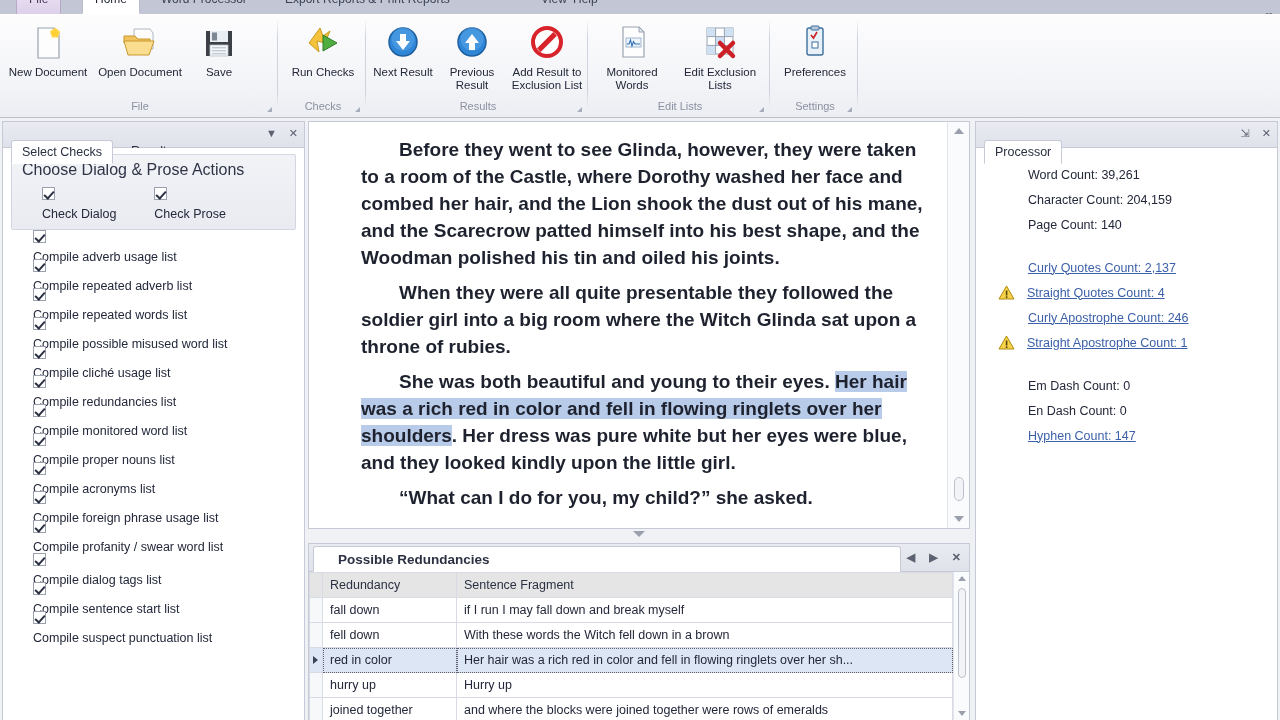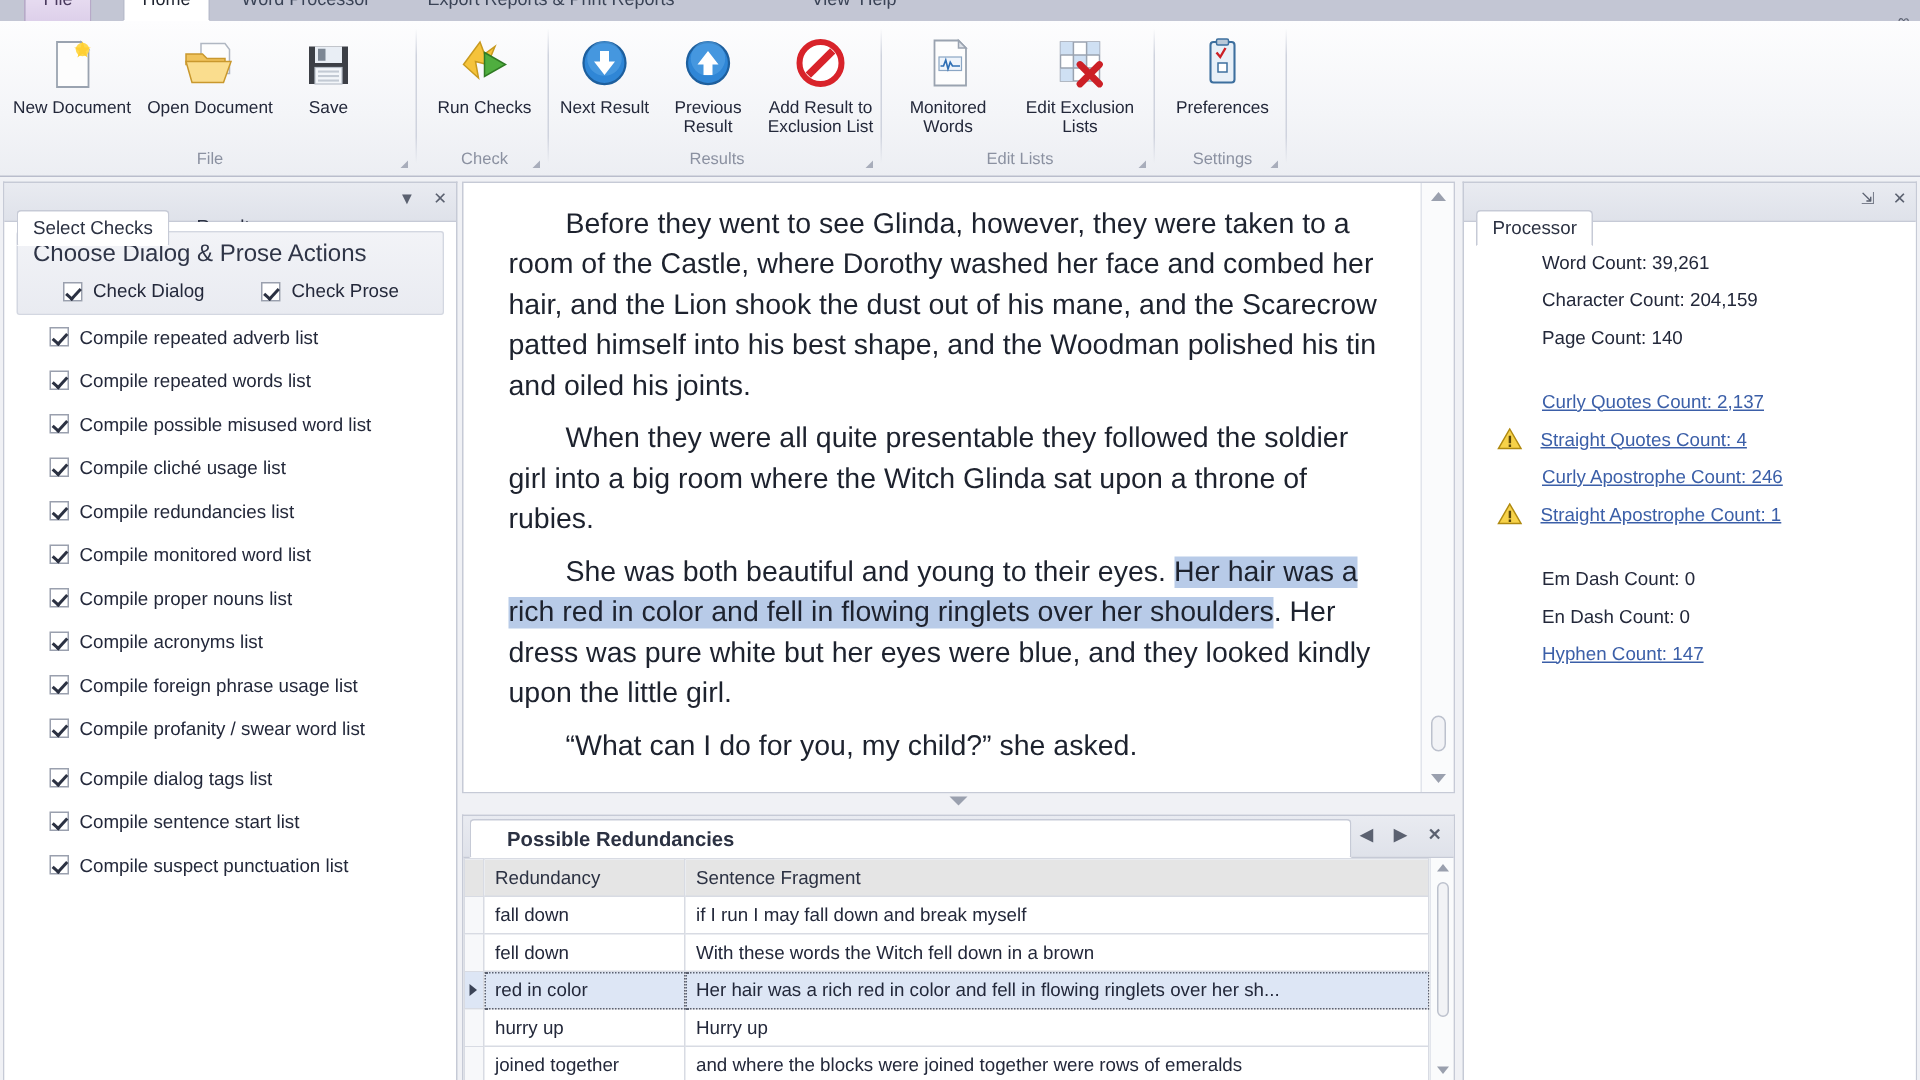--- a/index.html
+++ b/index.html
@@ -134,21 +134,21 @@
     background: linear-gradient(#f2f3f7,#e9ebf1);
     border: 1px solid #d3d7e1;
     border-radius: 2px;
     padding: 6px 8px 6px 8px;
   }
   .section-hdr .sh-title {
     font-size: 16px; color: #2f3547; text-align: left; padding-left: 2px;
   }
   .sh-row { display: flex; gap: 38px; padding: 8px 0 2px 22px; }
 
-  .chk-item { display: flex; align-items: center; gap: 7px; height: 29px; padding-left: 30px; }
+  .chk-item { display: flex; align-items: flex-start; gap: 7px; height: 29px; padding-left: 30px; flex-direction: column; }
   .chk-item.inline { height: auto; padding-left: 0; }
   .cbox {
     width: 13px; height: 13px; flex: 0 0 13px;
     border: 1px solid #9aa0ae; background: #ffffff;
     position: relative; display: inline-block;
   }
   .cbox::after {
     content: "";
     position: absolute; left: 3px; top: 1px;
     width: 4px; height: 8px;
@@ -166,22 +166,23 @@
   .center {
     position: absolute; left: 308px; right: 310px; top: 2px; bottom: 0;
   }
   .docpane {
     position: absolute; left: 0; right: 0; top: 0; height: 408px;
     background: #ffffff; border: 1px solid #c6cad6;
     overflow: hidden;
   }
   .docpage {
     position: absolute; left: 0; top: 0; right: 22px; bottom: 0;
-    padding: 14px 24px 0 30px;
+    padding: 14px 24px 0 52px;
     overflow: hidden;
+    font-weight: bold;
   }
   .docpara {
     font-family: "Liberation Sans", sans-serif;
     font-size: 19px; line-height: 27px;
     color: #1d222e; text-indent: 38px;
     margin: 0 0 8px 0;
   }
   .hl { background: #b8cbe8; }
 
   .vscroll {
@@ -353,21 +354,21 @@
             <span class="ricon">
               <svg width="40" height="40" viewBox="0 0 40 40">
                 <path d="M6 20 L17 5 L20 13 L27 8 L22 20 L14 18 L16 29 Z" fill="#f5c33b" stroke="#c89a20" stroke-width="1"></path>
                 <path d="M20 12 L34 20 L20 28 Z" fill="#4fae3f" stroke="#2f7a24" stroke-width="1"></path>
               </svg>
             </span>
             <span class="rlabel">Run Checks</span>
           </div>
         </div>
         <div class="rgroup-label">
-          <span>Check</span>
+          <span>Checks</span>
           <span class="launcher"></span>
         </div>
         <div class="rgroup-sep"></div>
       </div>
 
       <div class="rgroup" style="left:368px; width:220px;">
         <div class="rgroup-items">
           <div class="rbtn narrow" style="width:70px">
             <span class="ricon">
               <svg width="40" height="40" viewBox="0 0 40 40">
@@ -494,20 +495,24 @@
                 <span class="chk-label">Check Dialog</span>
               </div>
               <div class="chk-item inline">
                 <span class="cbox"></span>
                 <span class="chk-label">Check Prose</span>
               </div>
             </div>
         </div>
 
         <div id="dp-checks">
+            <div class="chk-item">
+              <span class="cbox"></span>
+              <span class="chk-label">Compile adverb usage list</span>
+            </div>
             <div class="chk-item">
               <span class="cbox"></span>
               <span class="chk-label">Compile repeated adverb list</span>
             </div>
             <div class="chk-item">
               <span class="cbox"></span>
               <span class="chk-label">Compile repeated words list</span>
             </div>
             <div class="chk-item">
               <span class="cbox"></span>

